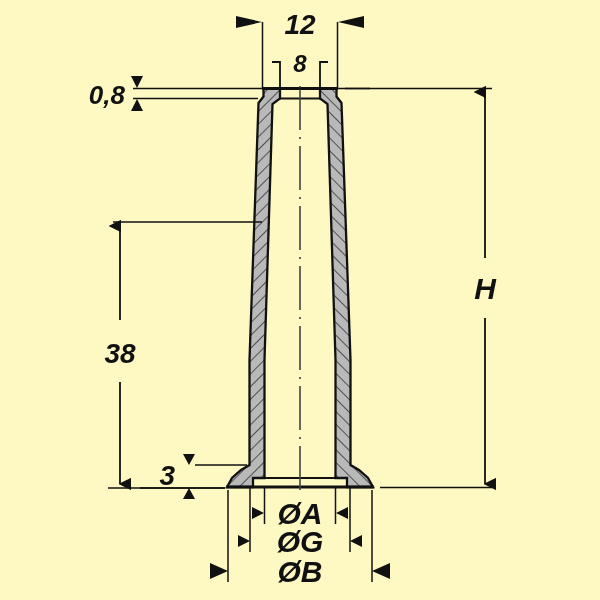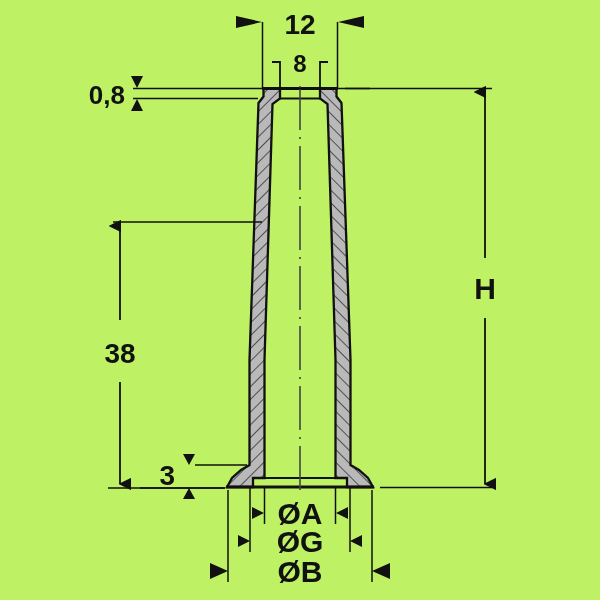--- a/index.html
+++ b/index.html
@@ -8,22 +8,23 @@
     padding: 0;
     background: #ffffff;
   }
   body {
     font-family: "Liberation Sans", sans-serif;
   }
   #drawing-root {
     position: relative;
     width: 600px;
     height: 600px;
-    background: #bef264;
+    background: #fef9c3;
     overflow: hidden;
+    font-style: italic;
   }
   svg.drawing {
     display: block;
     width: 600px;
     height: 600px;
   }
   .dim-text {
     font-family: "Liberation Sans", sans-serif;
     font-weight: bold;
     fill: #111111;

